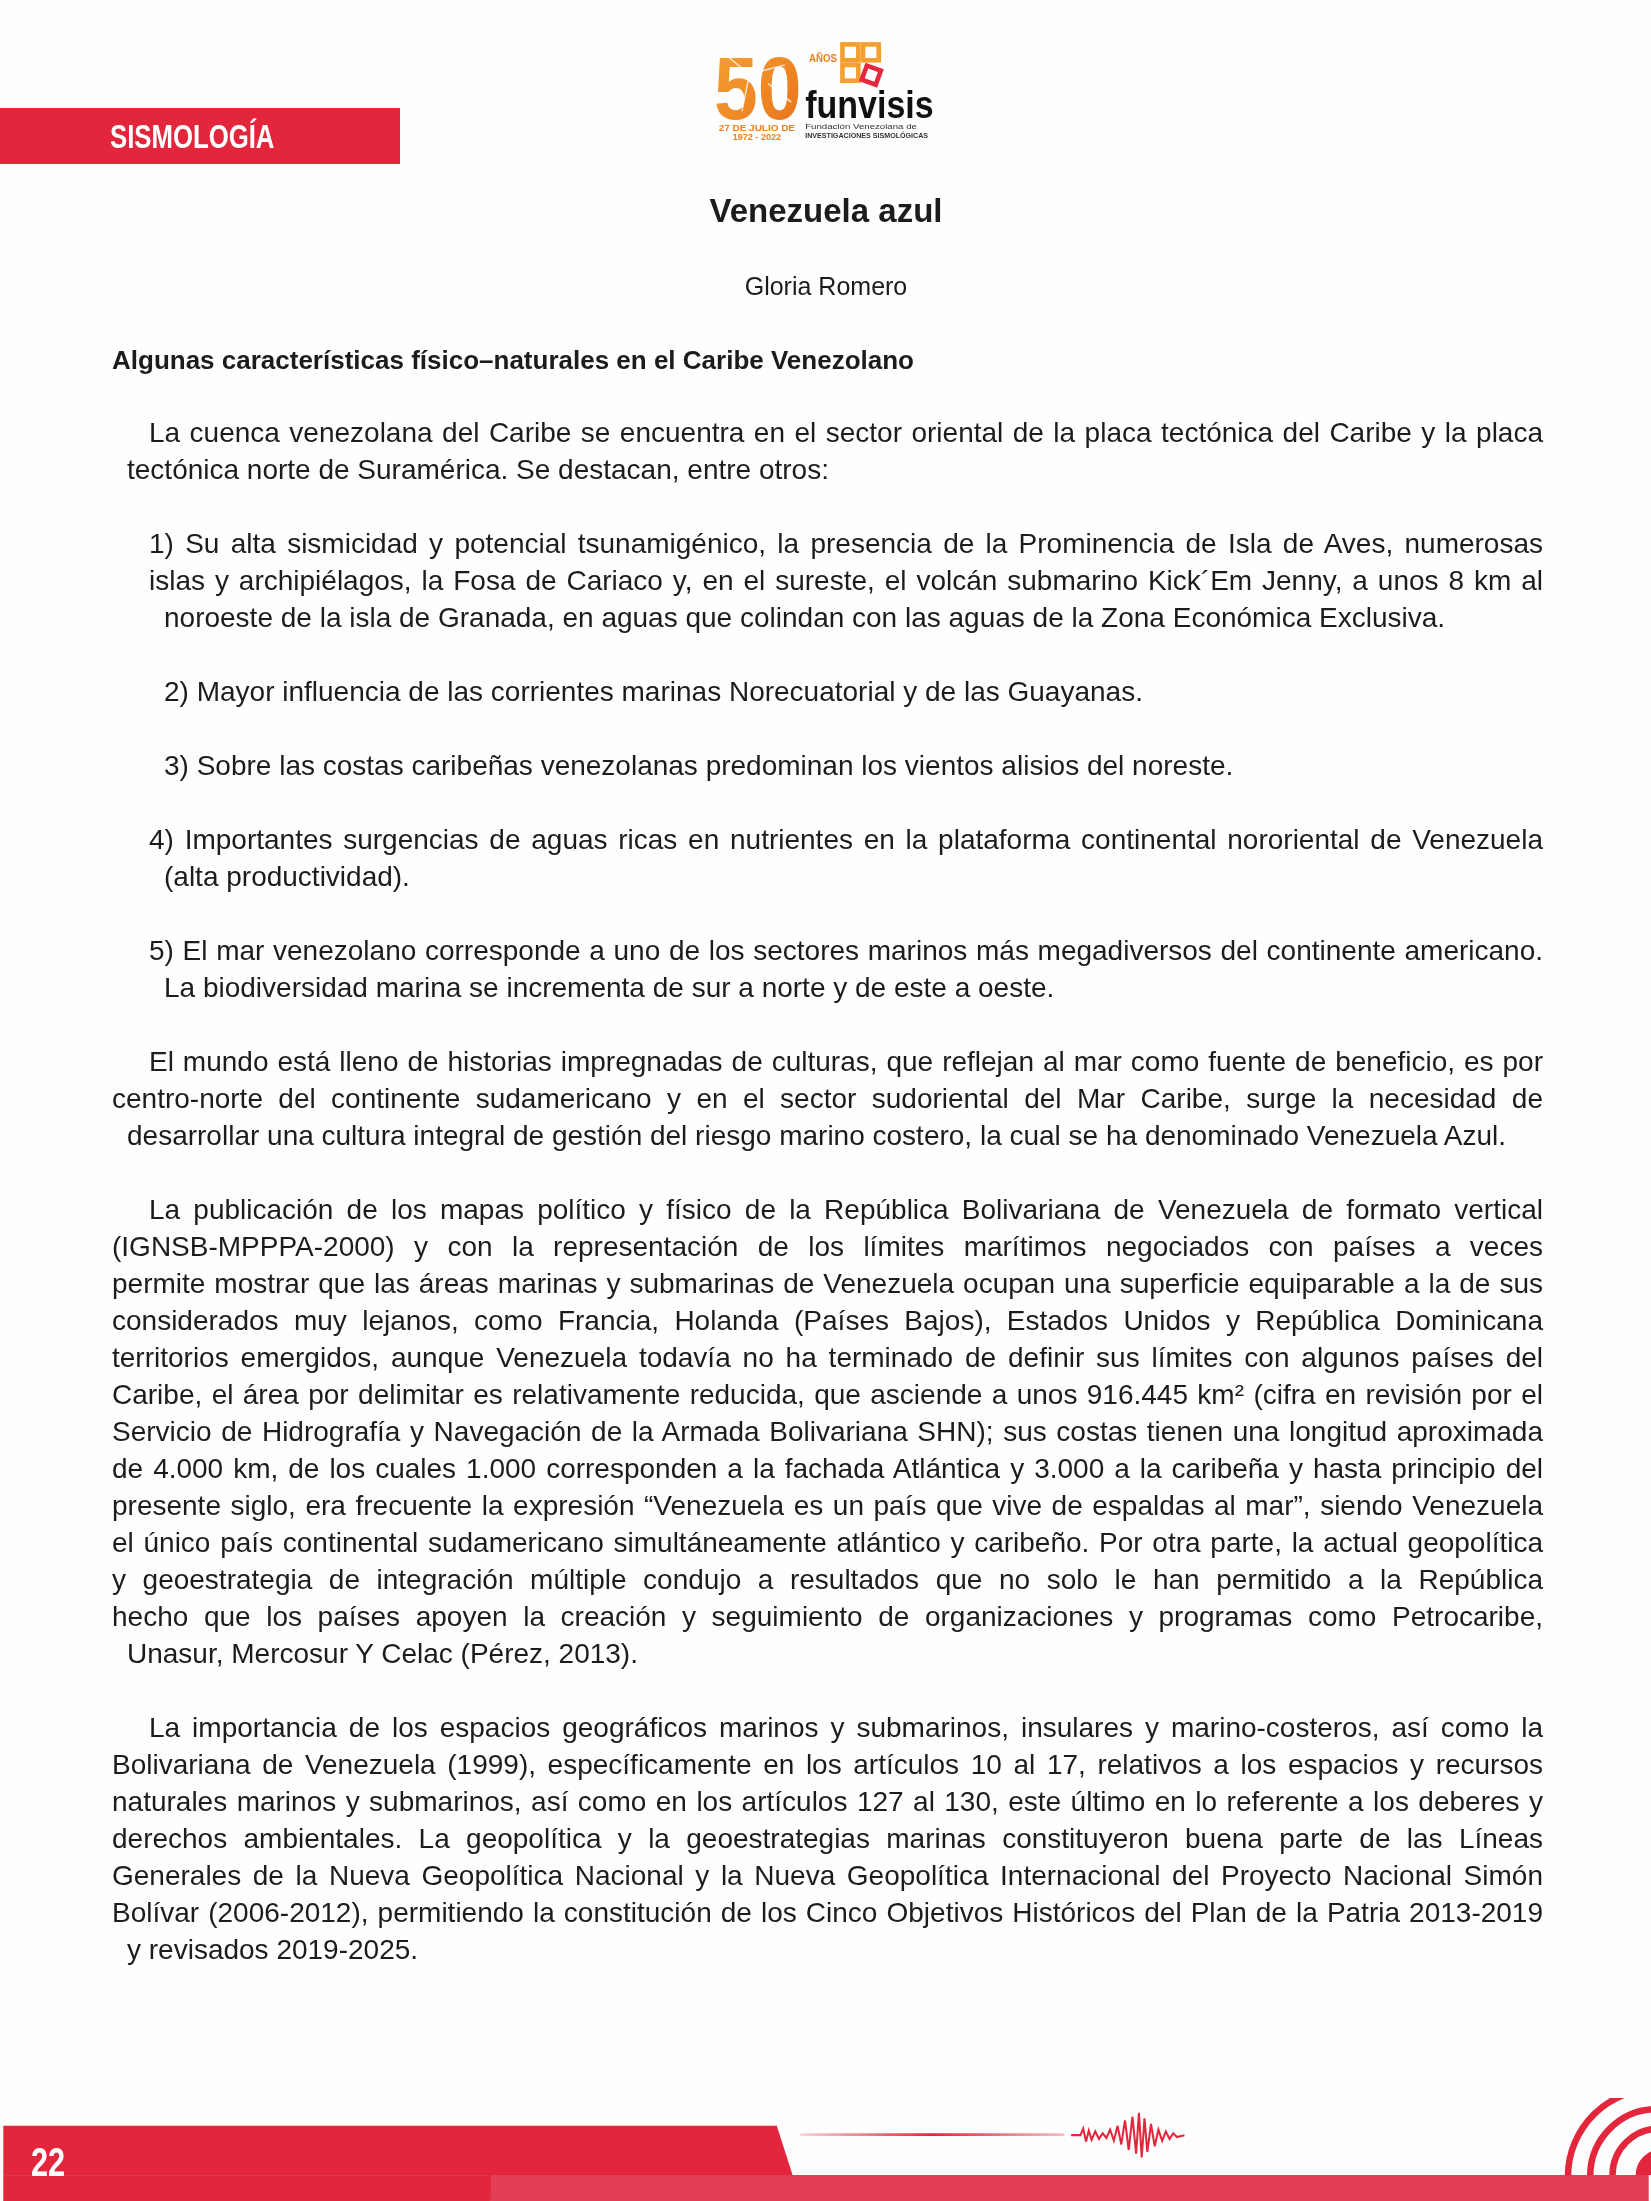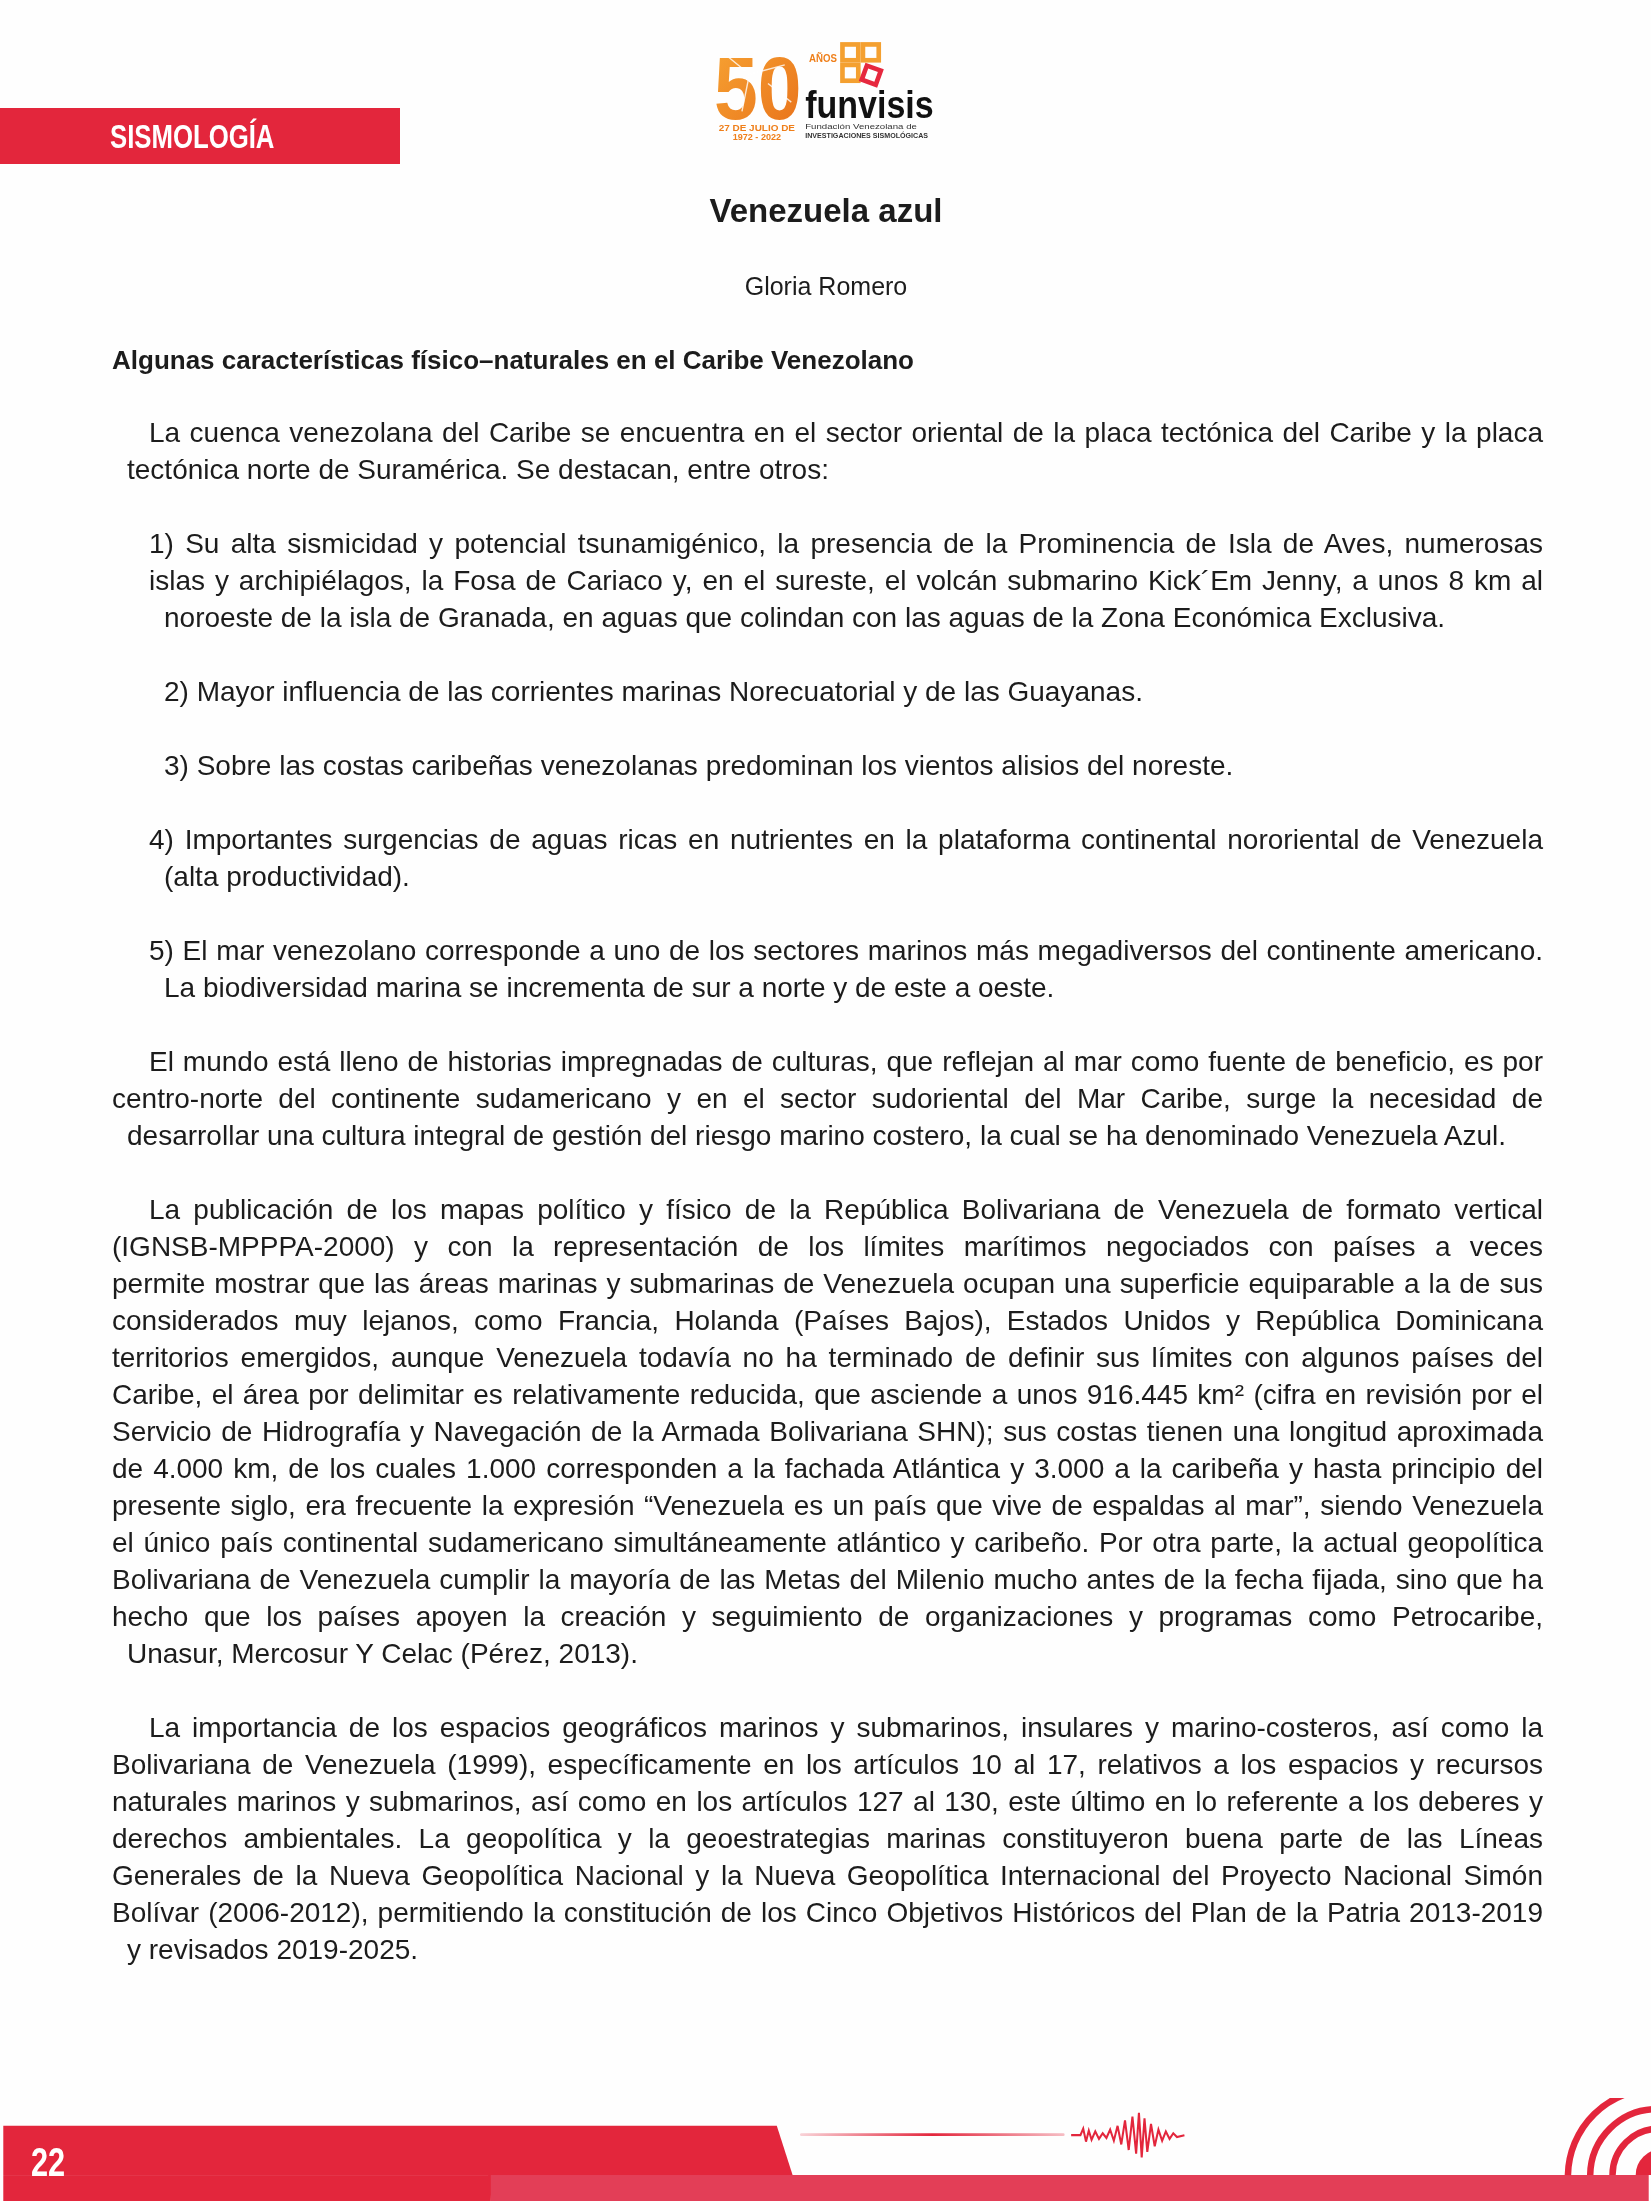--- a/index.html
+++ b/index.html
@@ -89,21 +89,21 @@
       <span class="line first">La publicación de los mapas político y físico de la República Bolivariana de Venezuela de formato vertical</span>
       <span class="line">(IGNSB-MPPPA-2000) y con la representación de los límites marítimos negociados con países a veces</span>
       <span class="line">permite mostrar que las áreas marinas y submarinas de Venezuela ocupan una superficie equiparable a la de sus</span>
       <span class="line">considerados muy lejanos, como Francia, Holanda (Países Bajos), Estados Unidos y República Dominicana</span>
       <span class="line">territorios emergidos, aunque Venezuela todavía no ha terminado de definir sus límites con algunos países del</span>
       <span class="line">Caribe, el área por delimitar es relativamente reducida, que asciende a unos 916.445 km² (cifra en revisión por el</span>
       <span class="line">Servicio de Hidrografía y Navegación de la Armada Bolivariana SHN); sus costas tienen una longitud aproximada</span>
       <span class="line">de 4.000 km, de los cuales 1.000 corresponden a la fachada Atlántica y 3.000 a la caribeña y hasta principio del</span>
       <span class="line">presente siglo, era frecuente la expresión “Venezuela es un país que vive de espaldas al mar”, siendo  Venezuela</span>
       <span class="line">el único país continental sudamericano simultáneamente atlántico y caribeño. Por otra parte, la actual geopolítica</span>
-      <span class="line">Bolivariana de Venezuela cumplir la mayoría de las Metas del Milenio mucho antes de la fecha fijada, sino que ha</span>
+      <span class="line">y geoestrategia de integración múltiple condujo a resultados que no solo le han permitido a la República</span>
       <span class="line">hecho que los países apoyen la creación y seguimiento de organizaciones y programas como Petrocaribe,</span>
       <span class="line last">Unasur, Mercosur Y Celac (Pérez, 2013).</span>
     </div>
     <div class="block para">
       <span class="line first">La importancia de los espacios geográficos marinos y submarinos, insulares y marino-costeros, así como la</span>
       <span class="line">Bolivariana de Venezuela (1999), específicamente en los artículos 10 al 17, relativos a los espacios y recursos</span>
       <span class="line">naturales marinos y submarinos, así como en los artículos 127 al 130, este último en lo referente a los deberes y</span>
       <span class="line">derechos ambientales. La geopolítica y la geoestrategias marinas constituyeron buena parte de las Líneas</span>
       <span class="line">Generales de la Nueva Geopolítica Nacional y la Nueva Geopolítica Internacional del Proyecto Nacional Simón</span>
       <span class="line">Bolívar (2006-2012), permitiendo la constitución de los Cinco Objetivos Históricos del Plan de la Patria 2013-2019</span>

